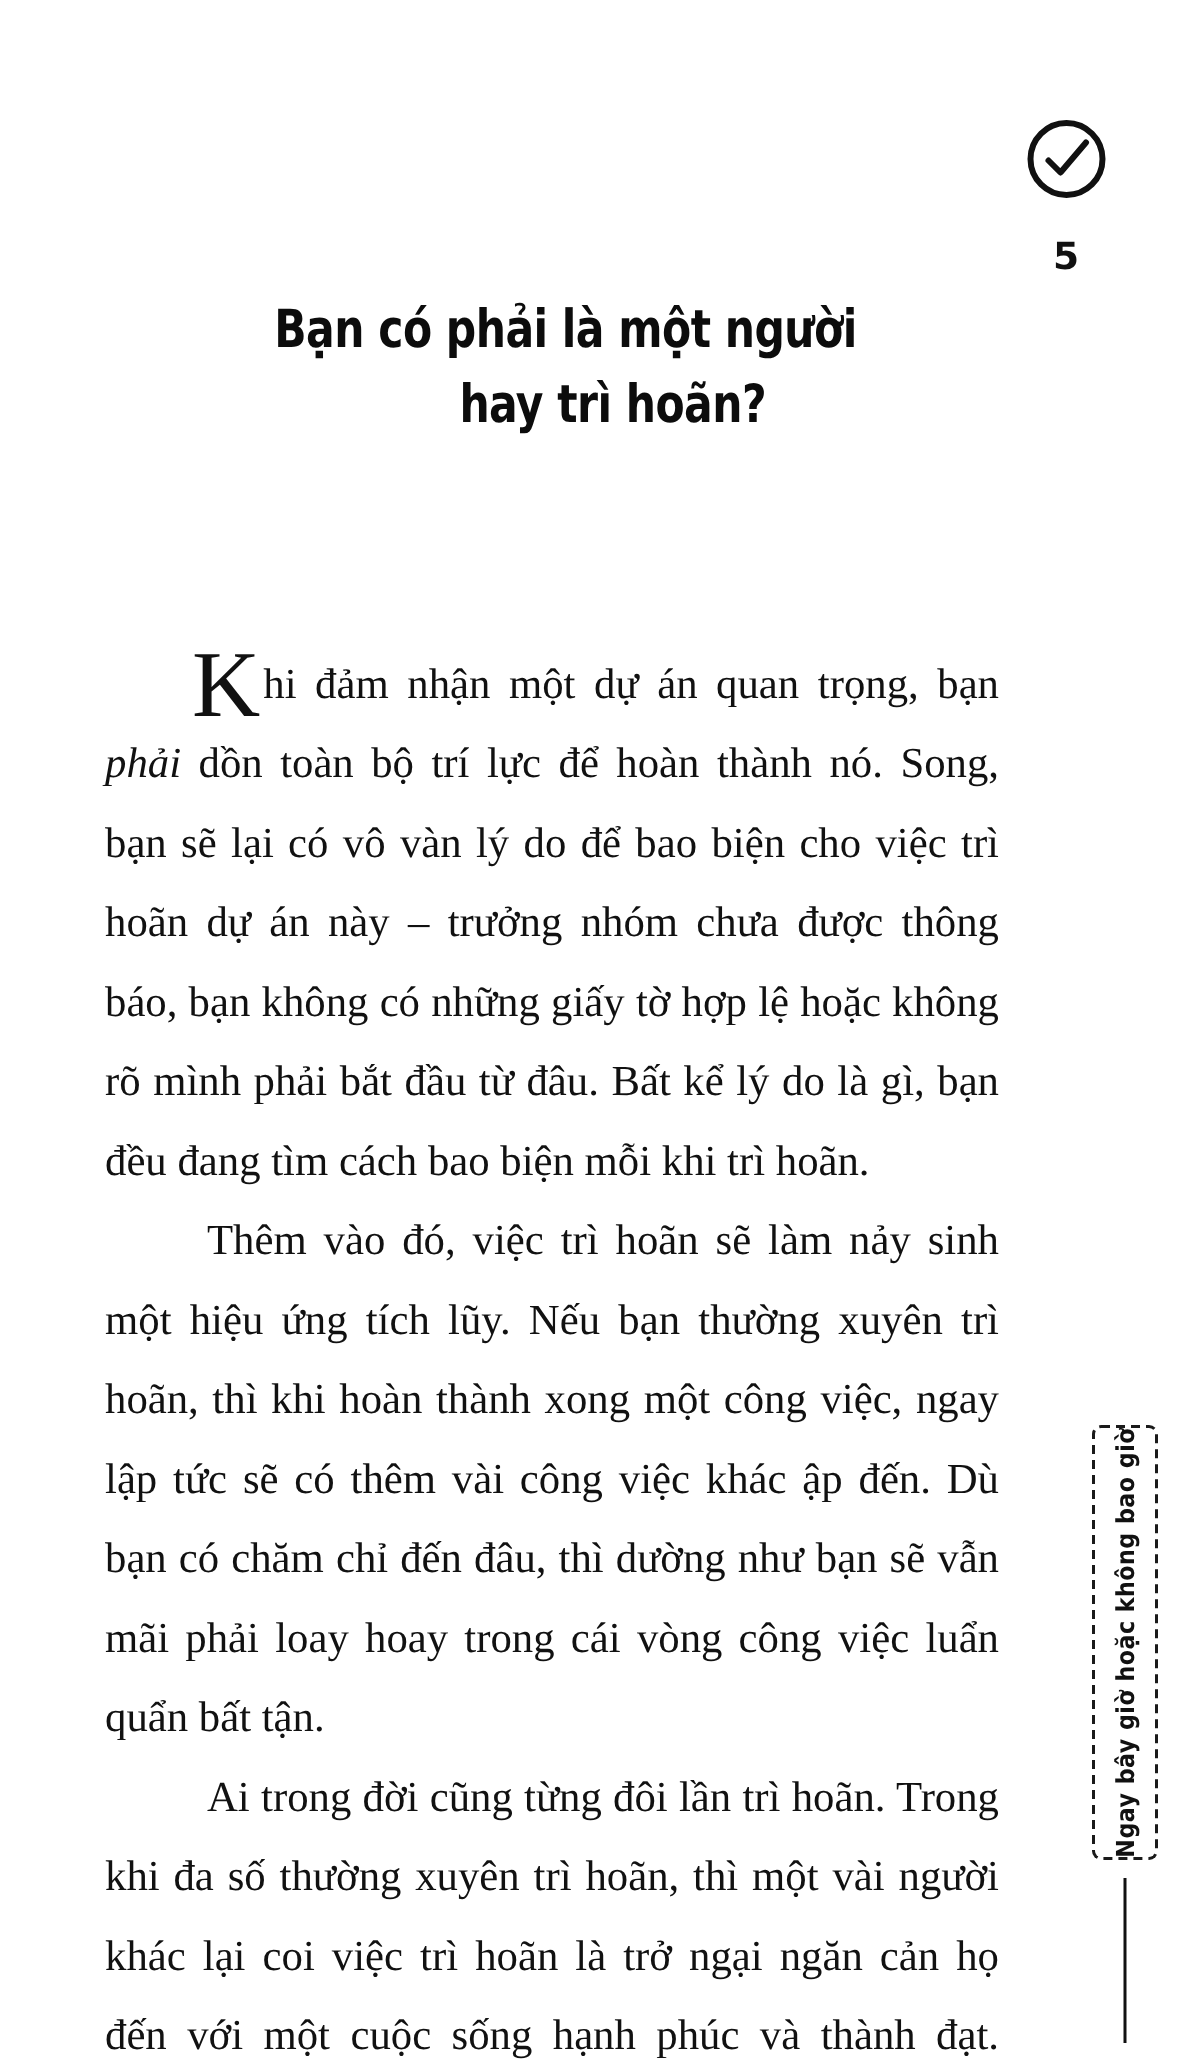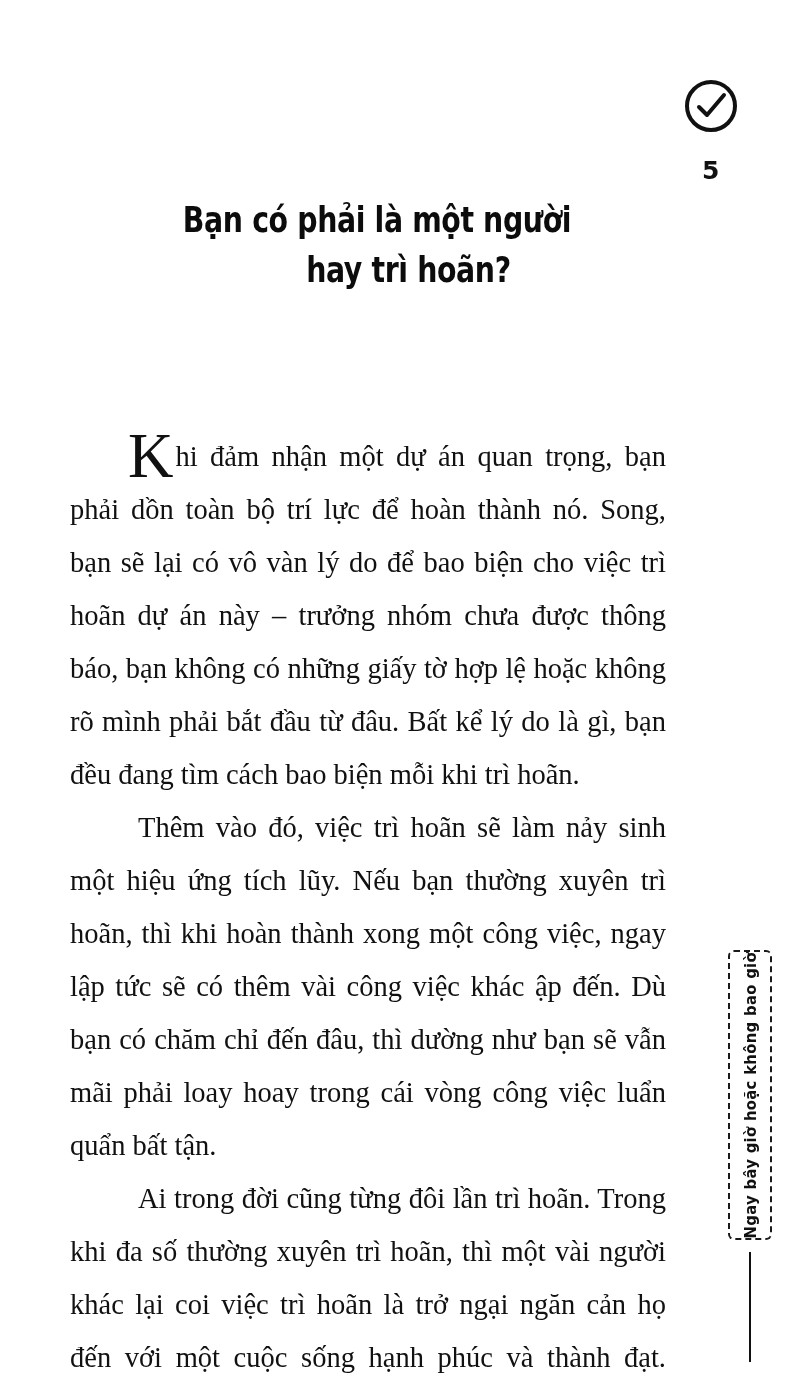--- a/index.html
+++ b/index.html
@@ -92,20 +92,21 @@
   .dropcap {
     float: left;
     font-family: "Liberation Serif", serif;
     font-size: 63px;
     line-height: 49px;
     padding: 0 2px 0 58px;
     margin-top: 2px;
     font-weight: 400;
   }
   .it {
+    font-style: italic;
   }
 
   
   .side-tab {
     position: absolute;
     right: 28px;
     top: 950px;
     width: 44px;
     height: 290px;
     border: 2px dashed #1a1a1a;

